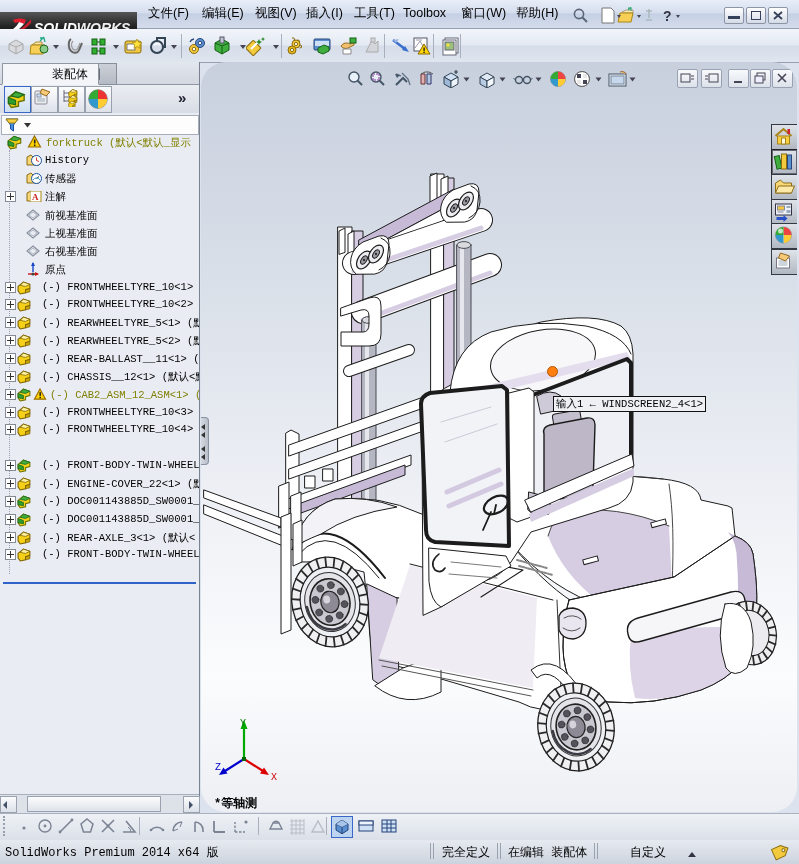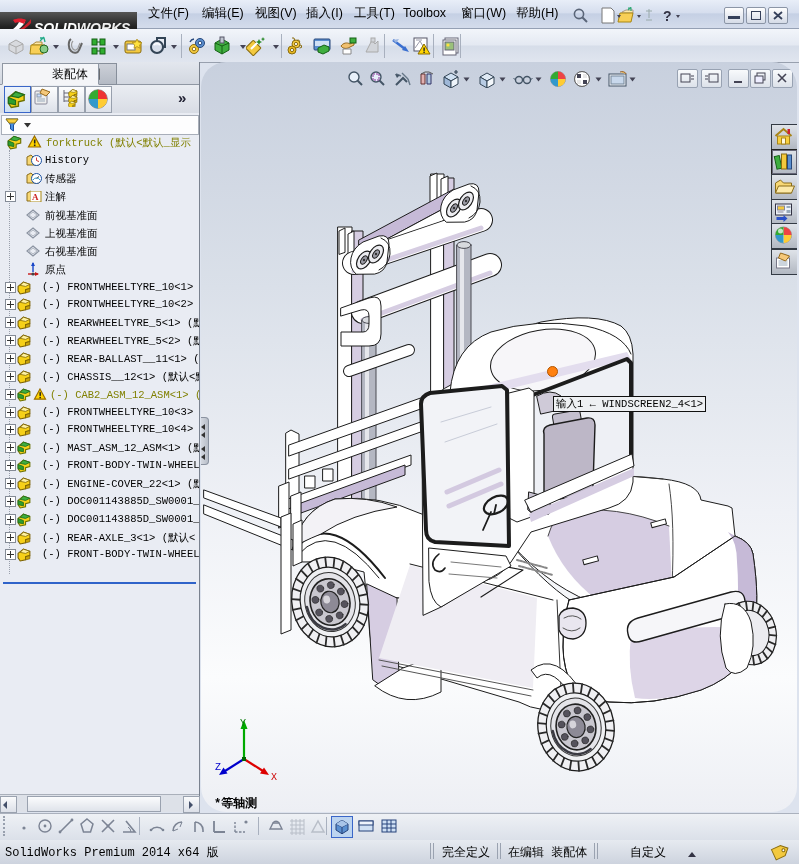--- a/index.html
+++ b/index.html
@@ -428,30 +428,20 @@
       </div>
 <div class="trow" style="top:358.4px">
         <div class="exp">
           <i></i>
           <b></b>
         </div>
         <svg style="position:absolute;left:17px;top:2px" width="15" height="15" viewBox="0 0 14 14">
           <use href="#part"></use>
         </svg>
         <span class="nm" style="left:42px">(-) FRONTWHEELTYRE_10&lt;4&gt;</span>
-      </div>
-<div class="trow" style="top:376.3px">
-        <div class="exp">
-          <i></i>
-          <b></b>
-        </div>
-        <svg style="position:absolute;left:17px;top:2px" width="15" height="15" viewBox="0 0 14 14">
-          <use href="#asmg"></use>
-        </svg>
-        <span class="nm" style="left:42px">(-) MAST_ASM_12_ASM&lt;1&gt; (默</span>
       </div>
 <div class="trow" style="top:394.1px">
         <div class="exp">
           <i></i>
           <b></b>
         </div>
         <svg style="position:absolute;left:17px;top:2px" width="15" height="15" viewBox="0 0 14 14">
           <use href="#asmg"></use>
         </svg>
         <span class="nm" style="left:42px">(-) FRONT-BODY-TWIN-WHEEL_</span>

